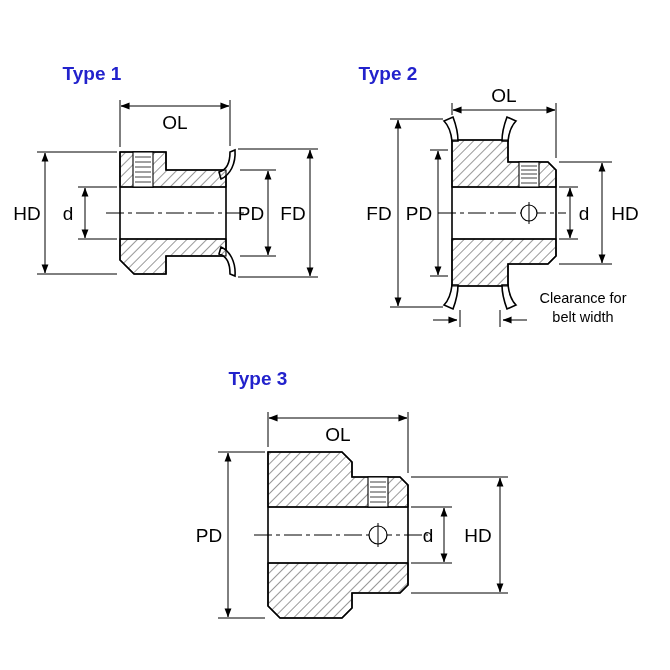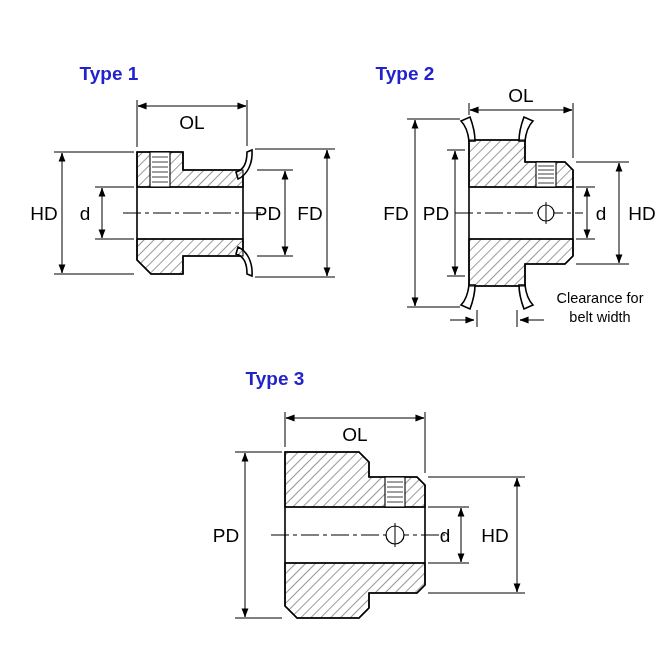--- a/index.html
+++ b/index.html
@@ -1,16 +1,16 @@
 <!DOCTYPE html>
 <html><head>
 <meta charset="utf-8">
 <style>
   html,body{margin:0;padding:0;background:#fff;}
-  .canvas{width:648px;height:670px;position:relative;background:#ffffff;overflow:hidden;padding-left:17px;}
+  .canvas{width:648px;height:670px;position:relative;background:#ffffff;overflow:hidden;}
   text{font-family:"Liberation Sans",sans-serif;}
   .dim-label{font-size:19px;fill:#000;}
   .title-label{font-size:19px;font-weight:bold;}
   .note-label{font-size:14.5px;fill:#000;}
   .pf{fill:#ffffff;stroke:#000;stroke-width:1.6;stroke-linejoin:miter;}
   .ht{stroke:#000;stroke-width:1.1;}
   .bl{stroke:#000;stroke-width:1.5;}
   .cl{stroke:#000;stroke-width:1;stroke-dasharray:18 4 4 4;}
   .dl{stroke:#000;stroke-width:1;fill:none;}
   .th{stroke:#000;stroke-width:0.75;}

